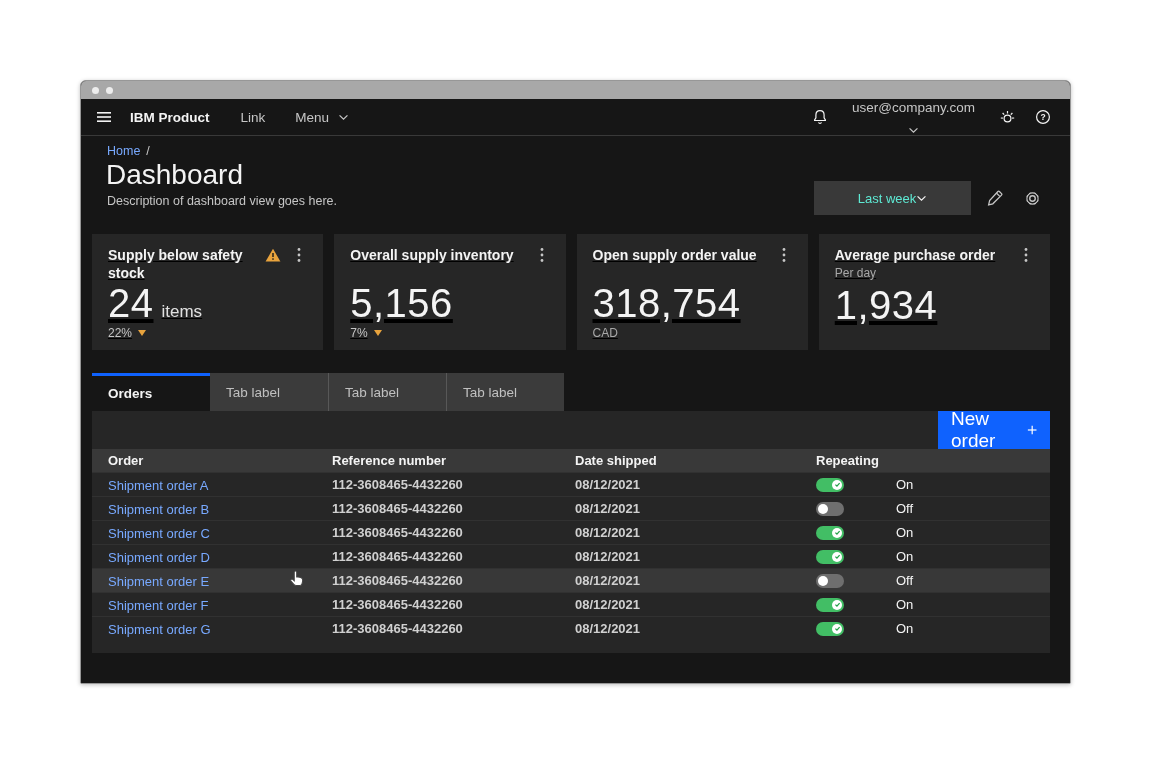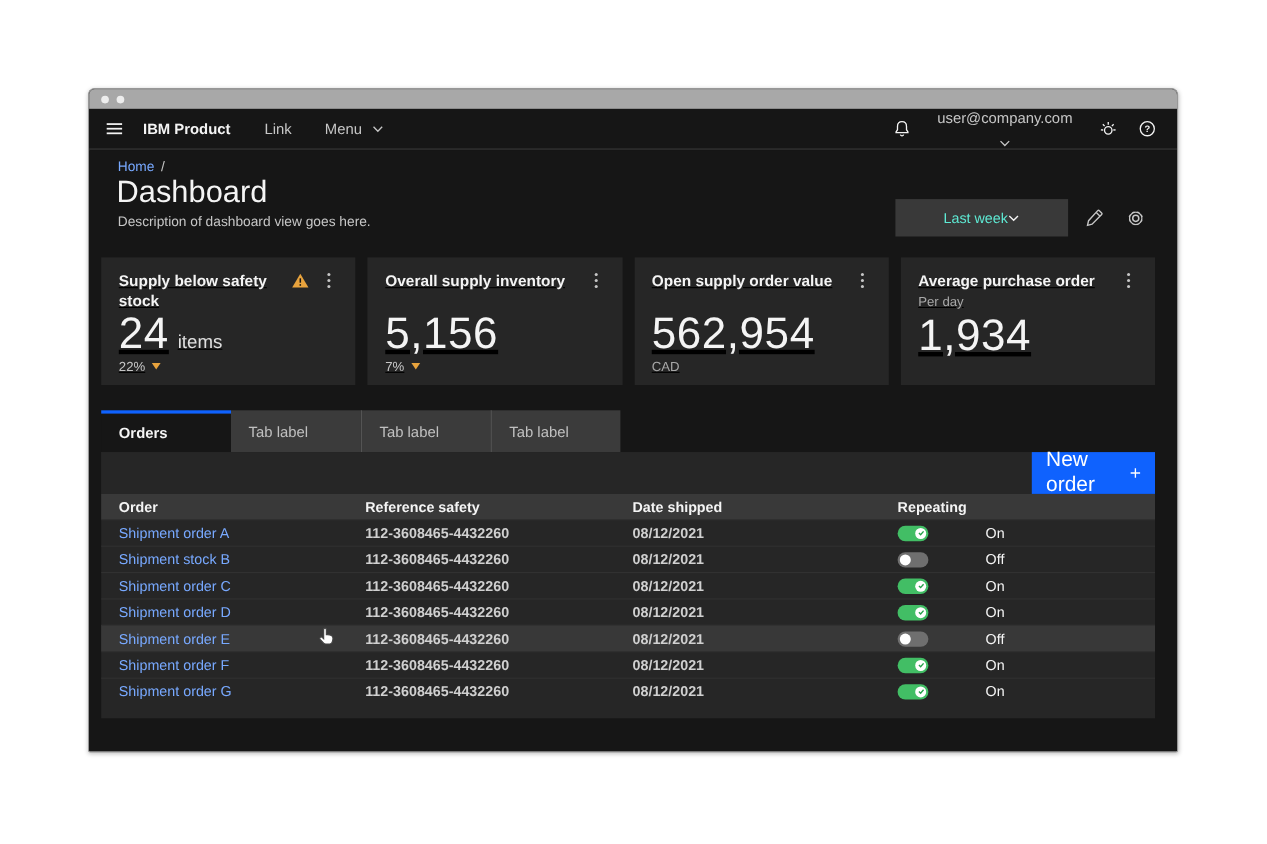--- a/index.html
+++ b/index.html
@@ -266,21 +266,21 @@
                       <circle cx="2" cy="2.5" r="1.4"></circle>
                       <circle cx="2" cy="8" r="1.4"></circle>
                       <circle cx="2" cy="13.5" r="1.4"></circle>
                     </g>
                   </svg>
                 </span>
             </span>
           </div>
           <div class="card-body">
             <div class="card-value-row">
-              <span class="card-value">562,954</span>
+              <span class="card-value">318,754</span>
             </div>
             <div class="card-sub" style="color:#a8a8a8;">
               <span>CAD</span>
             </div>
           </div>
         </div>
 
         <div class="card">
           <div class="card-top">
             <span style="flex:1;">
@@ -322,21 +322,21 @@
                 <g stroke="#ffffff" stroke-width="1.4">
                   <line x1="6" y1="1" x2="6" y2="11"></line>
                   <line x1="1" y1="6" x2="11" y2="6"></line>
                 </g>
               </svg>
           </button>
         </div>
 
         <div class="thead">
           <span class="col1">Order</span>
-          <span class="col2">Reference safety</span>
+          <span class="col2">Reference number</span>
           <span class="col3">Date shipped</span>
           <span class="col4">Repeating</span>
         </div>
 
         <div class="trow">
           <span class="col1"><span class="cell-link">Shipment order A</span></span>
           <span class="col2 cell-text">112-3608465-4432260</span>
           <span class="col3 cell-text">08/12/2021</span>
           <span class="col4">
             <span class="toggle on">
@@ -344,21 +344,21 @@
                   <svg width="7" height="7" viewBox="0 0 10 10">
                     <path d="M2 5.2 4.2 7.4 8 3" fill="none" stroke="#24a148" stroke-width="1.8"></path>
                   </svg>
                 </span>
               </span>
             <span class="toggle-label">On</span>
           </span>
         </div>
 
         <div class="trow">
-          <span class="col1"><span class="cell-link">Shipment stock B</span></span>
+          <span class="col1"><span class="cell-link">Shipment order B</span></span>
           <span class="col2 cell-text">112-3608465-4432260</span>
           <span class="col3 cell-text">08/12/2021</span>
           <span class="col4">
             <span class="toggle off">
                 <span class="knob"></span>
               </span>
             <span class="toggle-label">Off</span>
           </span>
         </div>
 

